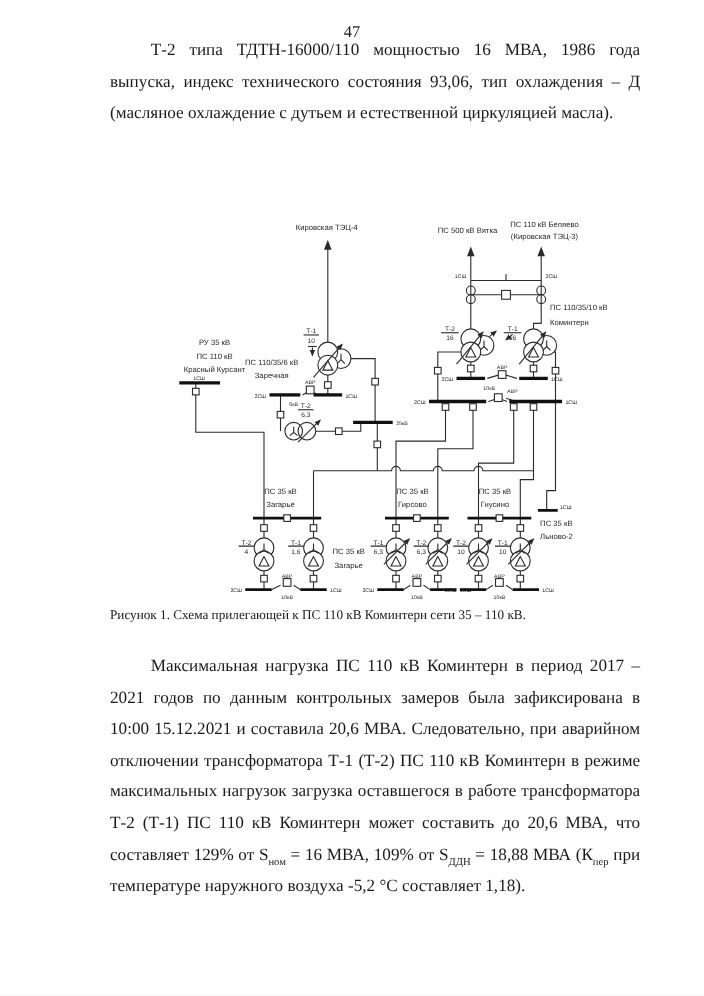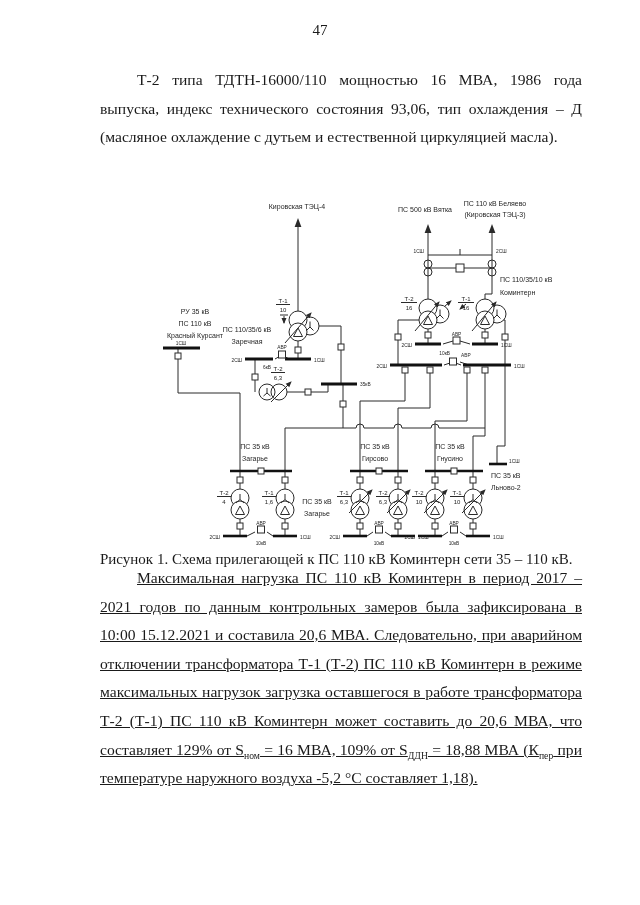--- a/index.html
+++ b/index.html
@@ -1,23 +1,23 @@
 <!DOCTYPE html>
 <html><head>
 <meta charset="utf-8">
 <style>
   html,body{margin:0;padding:0;}
   body{background:#e8e8e8;font-family:"Liberation Serif", serif;}
   .page{position:relative;width:640px;height:905px;background:#ffffff;color:#1a1a1a;overflow:hidden;margin:0 auto;}
   .page-number{position:absolute;top:22px;left:0;width:640px;text-align:center;font-size:15px;}
   .body-block{position:absolute;left:100px;width:482px;font-size:15.6px;line-height:28.6px;text-align:justify;}
   .body-block p{margin:0;text-indent:37px;}
-  #block-top{top:66px;}
-  #block-bottom{top:564px;text-decoration:underline;}
-  .figure-caption{position:absolute;left:100px;top:551px;width:482px;font-size:15px;line-height:17px;}
+  #block-top{top:32px;}
+  #block-bottom{top:592px;}
+  .figure-caption{position:absolute;left:100px;top:551px;width:482px;font-size:12px;line-height:17px;}
   sub{font-size:62%;line-height:0;}
   .diagram-wrap{position:absolute;left:95px;top:196px;width:525px;height:352px;}
   svg{display:block;}
   svg text{fill:#1f1f1f;font-family:"Liberation Sans", sans-serif;}
   .t7{font-size:7px;}
   .t6{font-size:6px;}
   .t5{font-size:4.8px;}
   .wire{stroke:#2a2a2a;stroke-width:1;fill:none;}
   .bus{stroke:#111;stroke-width:3;fill:none;}
   .bus2{stroke:#111;stroke-width:2.6;fill:none;}

